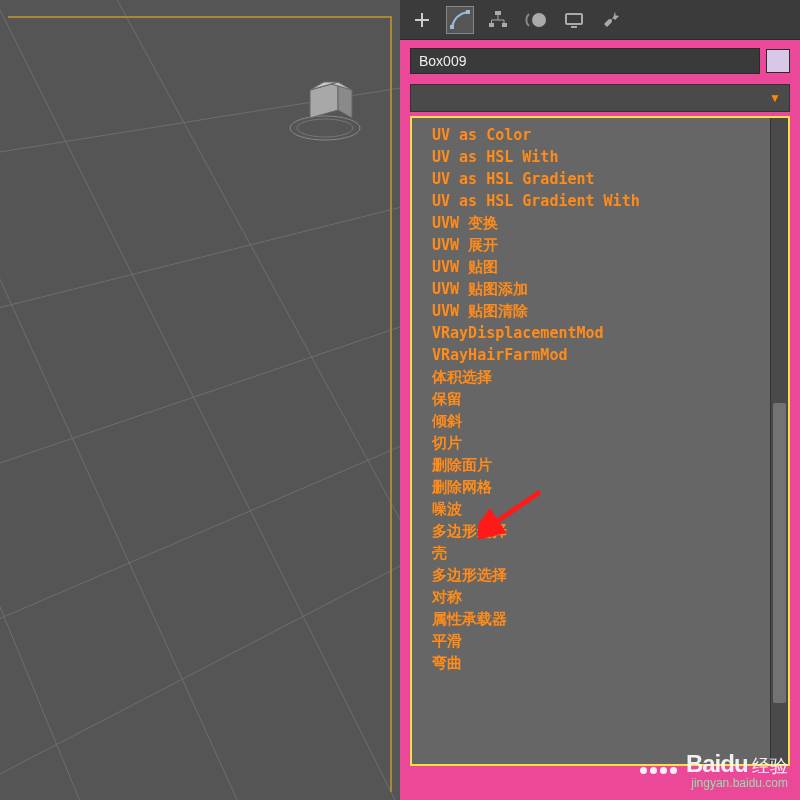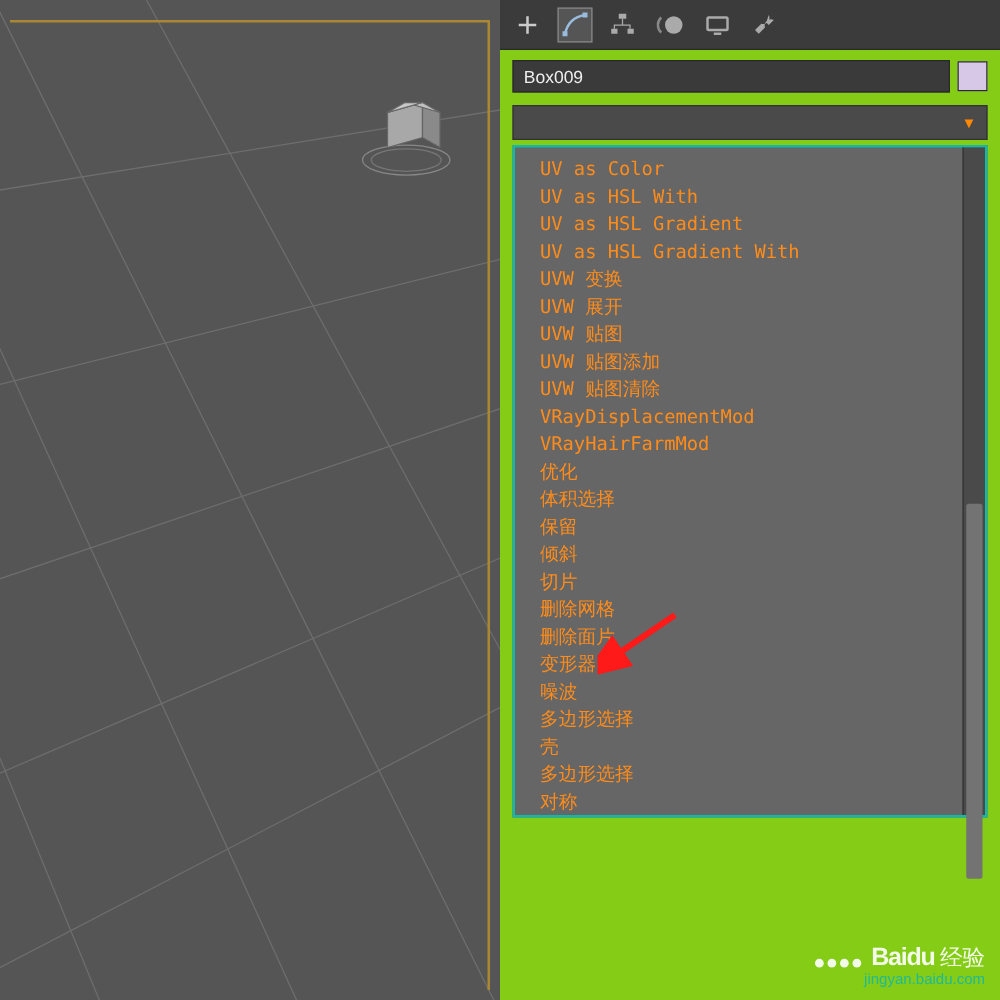--- a/index.html
+++ b/index.html
@@ -44,21 +44,21 @@
     height: 90px;
     pointer-events: none;
   }
 
   .right-panel {
     position: absolute;
     left: 400px;
     top: 0;
     width: 400px;
     height: 800px;
-    background: #84cc16;
+    background: #ec4899;
   }
 
   .toolbar {
     height: 40px;
     background: #3b3b3b;
     display: flex;
     align-items: center;
     padding-left: 8px;
     gap: 10px;
     border-bottom: 1px solid #2a2a2a;
@@ -117,23 +117,24 @@
     margin-bottom: 4px;
   }
 
   .modifier-dropdown-head .arrow {
     color: #ff8800;
     font-size: 12px;
   }
 
   .modifier-list-wrap {
     position: relative;
-    height: 538px;
-    border: 2px solid #14b8a6;
+    height: 650px;
+    border: 2px solid #fde047;
     background: #666666;
+    font-weight: bold;
   }
 
   .modifier-list {
     position: absolute;
     left: 0;
     right: 20px;
     top: 0;
     bottom: 0;
     overflow: hidden;
     padding: 6px 0 6px 20px;
@@ -188,27 +189,27 @@
   .watermark .paw {
     display: inline-flex;
     gap: 3px;
     margin-right: 4px;
     vertical-align: -2px;
   }
   .watermark .paw span {
     width: 7px; height: 7px; background: #fff; border-radius: 50%;
   }
   .watermark .brand {
-    font-size: 20px;
+    font-size: 24px;
     font-weight: bold;
     letter-spacing: -1px;
   }
   .watermark .site {
     font-size: 12px;
-    color: #14b8a6;
+    color: #86efac;
     margin-top: -2px;
   }
 </style>
 </head>
 <body>
 
 <div class="viewport">
   <svg width="400" height="800">
     <g stroke="#6e6e6e" stroke-width="1">
       <line x1="-50" y1="160" x2="450" y2="80"></line>
@@ -295,28 +296,26 @@
           <div class="modifier-item">UV as HSL With</div>
           <div class="modifier-item">UV as HSL Gradient</div>
           <div class="modifier-item">UV as HSL Gradient With</div>
           <div class="modifier-item">UVW 变换</div>
           <div class="modifier-item">UVW 展开</div>
           <div class="modifier-item">UVW 贴图</div>
           <div class="modifier-item">UVW 贴图添加</div>
           <div class="modifier-item">UVW 贴图清除</div>
           <div class="modifier-item">VRayDisplacementMod</div>
           <div class="modifier-item">VRayHairFarmMod</div>
-          <div class="modifier-item">优化</div>
           <div class="modifier-item">体积选择</div>
           <div class="modifier-item">保留</div>
           <div class="modifier-item">倾斜</div>
           <div class="modifier-item">切片</div>
+          <div class="modifier-item">删除面片</div>
           <div class="modifier-item">删除网格</div>
-          <div class="modifier-item">删除面片</div>
-          <div class="modifier-item">变形器</div>
           <div class="modifier-item">噪波</div>
           <div class="modifier-item">多边形选择</div>
           <div class="modifier-item">壳</div>
           <div class="modifier-item">多边形选择</div>
           <div class="modifier-item">对称</div>
           <div class="modifier-item">属性承载器</div>
           <div class="modifier-item">平滑</div>
           <div class="modifier-item">弯曲</div>
         </div>
       <div class="list-scrollbar">

